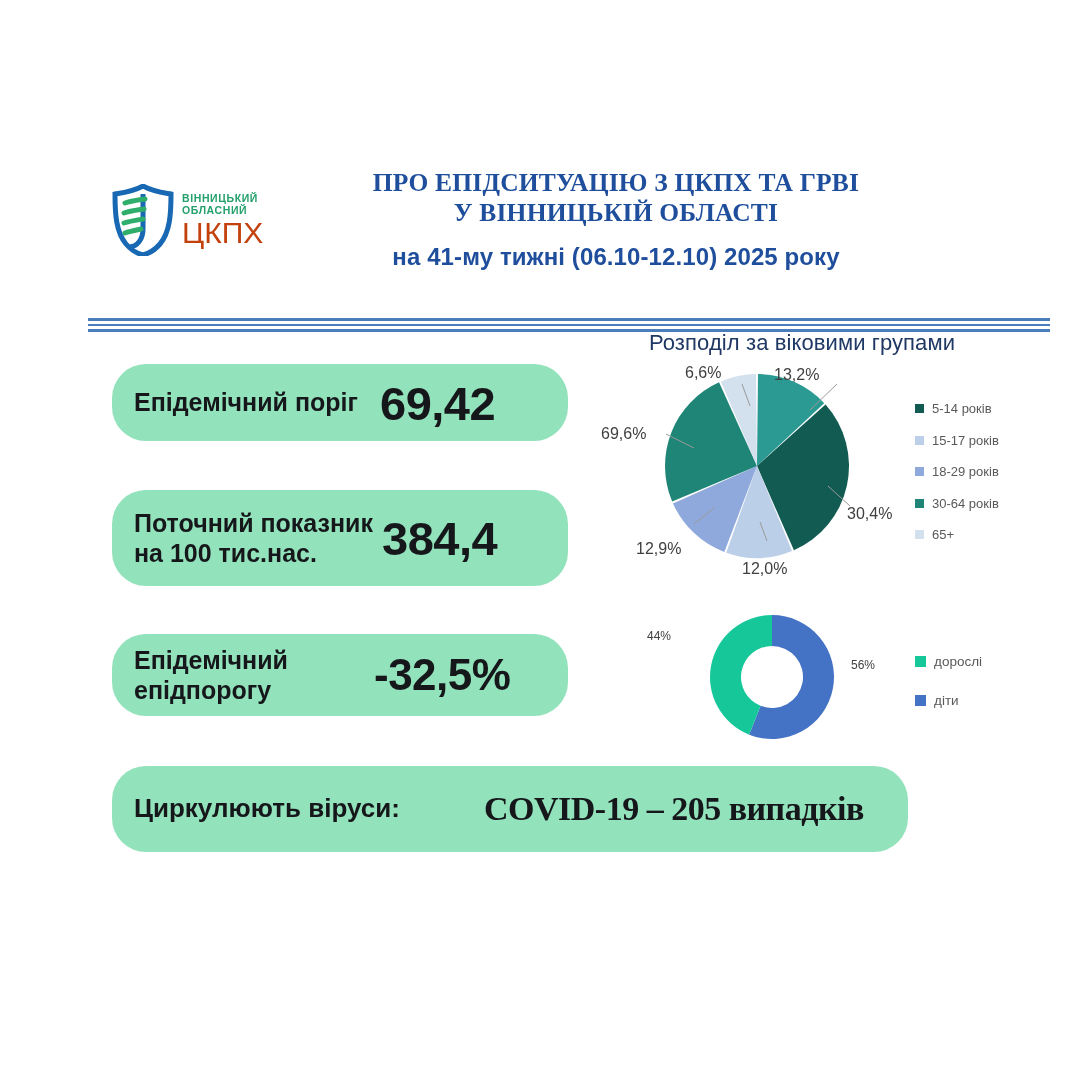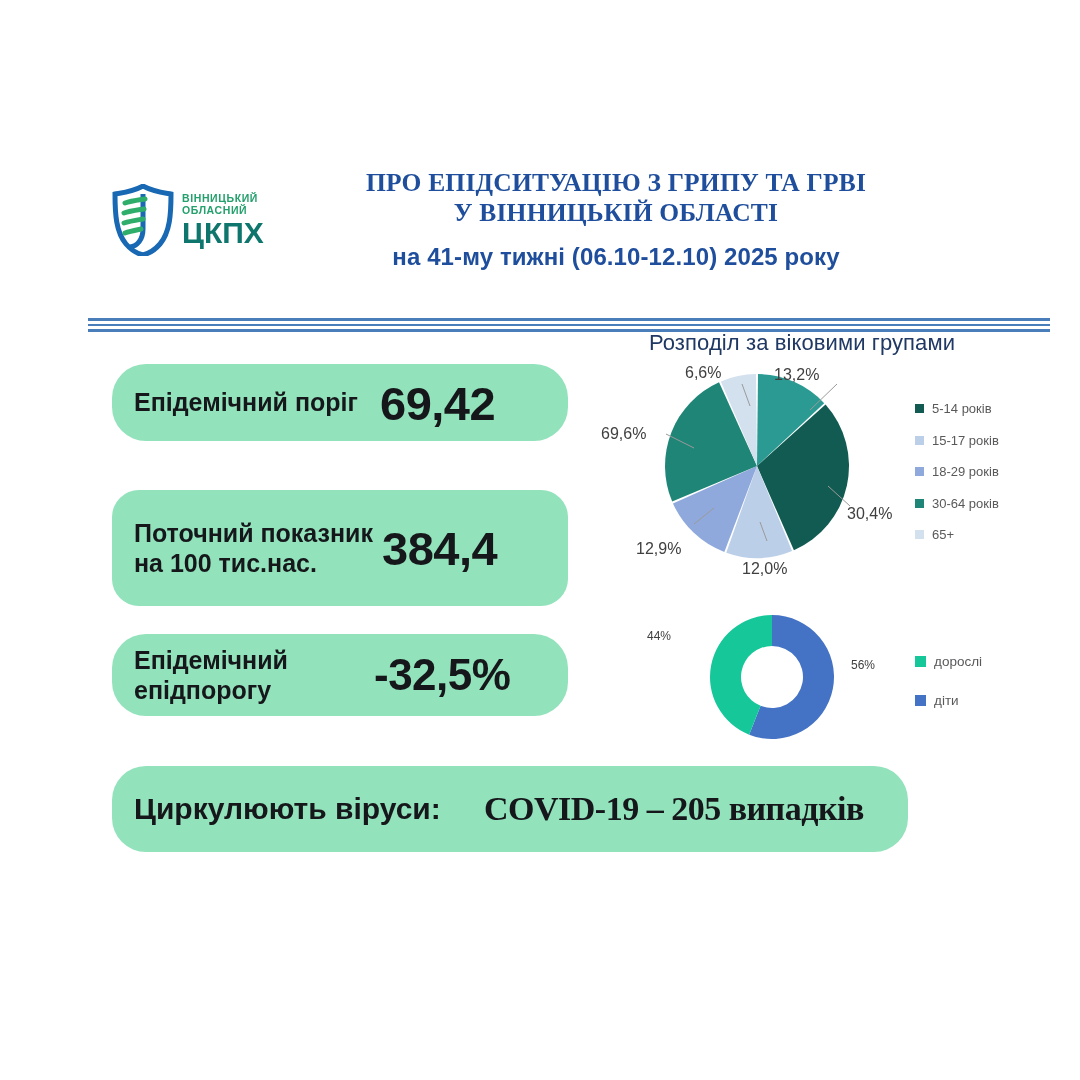--- a/index.html
+++ b/index.html
@@ -21,21 +21,21 @@
     position:absolute;left:86px;top:10px;width:170px;height:84px;
     display:flex;align-items:center;gap:8px;
   }
   .logo-shield{width:62px;height:72px;flex:0 0 auto;}
   .logo-text{display:flex;flex-direction:column;line-height:1;}
   .logo-sub1,.logo-sub2{
     font-size:10.5px;font-weight:bold;color:#23A06B;letter-spacing:.6px;
   }
   .logo-sub2{margin-top:2px;}
   .logo-main{
-    font-size:30px;font-weight:bold;color:#0f766e;letter-spacing:0px;margin-top:2px;
+    font-size:30px;font-weight:normal;color:#c2410c;letter-spacing:0px;margin-top:2px;
   }
 
   .title-block{
     position:absolute;left:270px;top:0px;width:640px;text-align:center;
   }
   .title-l1,.title-l2{
     font-family:"Liberation Serif", serif;
     font-size:25.5px;font-weight:bold;color:#1F4E9C;
     letter-spacing:.2px;line-height:1.18;
   }
@@ -65,31 +65,31 @@
     font-size:25px;font-weight:bold;color:#15171A;line-height:1.22;
   }
   .card .c-value{
     font-weight:bold;color:#15171A;
     font-size:46px;letter-spacing:-0.5px;
   }
 
   #card-threshold{left:86px;top:364px;width:456px;height:77px;padding:0 0 0 22px;}
   #card-threshold .c-value{position:absolute;left:268px;top:50%;transform:translateY(-50%);font-size:47px;}
 
-  #card-current{left:86px;top:490px;width:456px;height:116px;padding:0 0 0 22px;border-radius:27px;}
+  #card-current{left:86px;top:490px;width:456px;height:96px;padding:0 0 0 22px;}
   #card-current .c-label{max-width:245px;}
   #card-current .c-value{position:absolute;left:270px;top:50%;transform:translateY(-50%);font-size:47px;}
 
   #card-excess{left:86px;top:634px;width:456px;height:82px;padding:0 0 0 22px;}
   #card-excess .c-label{max-width:215px;}
   #card-excess .c-value{position:absolute;left:262px;top:50%;transform:translateY(-50%);font-size:44px;}
 
   #card-viruses{left:86px;top:766px;width:796px;height:86px;padding:0 0 0 22px;}
   #card-viruses .c-value{position:absolute;left:372px;top:50%;transform:translateY(-50%);font-size:34px;font-family:"Liberation Serif", serif;}
-  #card-viruses .c-label{font-size:30px;}
+  #card-viruses .c-label{font-size:26px;}
 
   
   .pie-section{position:absolute;left:566px;top:330px;width:514px;height:260px;}
   .pie-title{
     position:absolute;left:0;top:0;width:420px;text-align:center;
     font-size:22px;color:#1F3864;letter-spacing:.1px;
   }
   .pie-svg{position:absolute;left:40px;top:26px;}
   .pie-label{
     position:absolute;font-size:16px;color:#404040;white-space:nowrap;
@@ -138,21 +138,21 @@
         <path d="M13 49 C18 47 24 46 29 45" fill="none" stroke="#2FAE6B" stroke-width="5" stroke-linecap="round"></path>
       </svg>
       <div class="logo-text">
         <div class="logo-sub1">ВІННИЦЬКИЙ</div>
         <div class="logo-sub2">ОБЛАСНИЙ</div>
         <div class="logo-main">ЦКПХ</div>
       </div>
     </div>
 
     <div class="title-block">
-      <div class="title-l1">ПРО ЕПІДСИТУАЦІЮ З ГРИПУ ТА ГРВІ</div>
+      <div class="title-l1">ПРО ЕПІДСИТУАЦІЮ З ЦКПХ ТА ГРВІ</div>
       <div class="title-l2">У ВІННИЦЬКІЙ ОБЛАСТІ</div>
       <div class="title-l3">на 41-му тижні (06.10-12.10) 2025 року</div>
     </div>
   </div>
 
   <div class="rule">
     <div class="r1"></div>
       <div class="r2"></div>
       <div class="r3"></div>
   </div>

